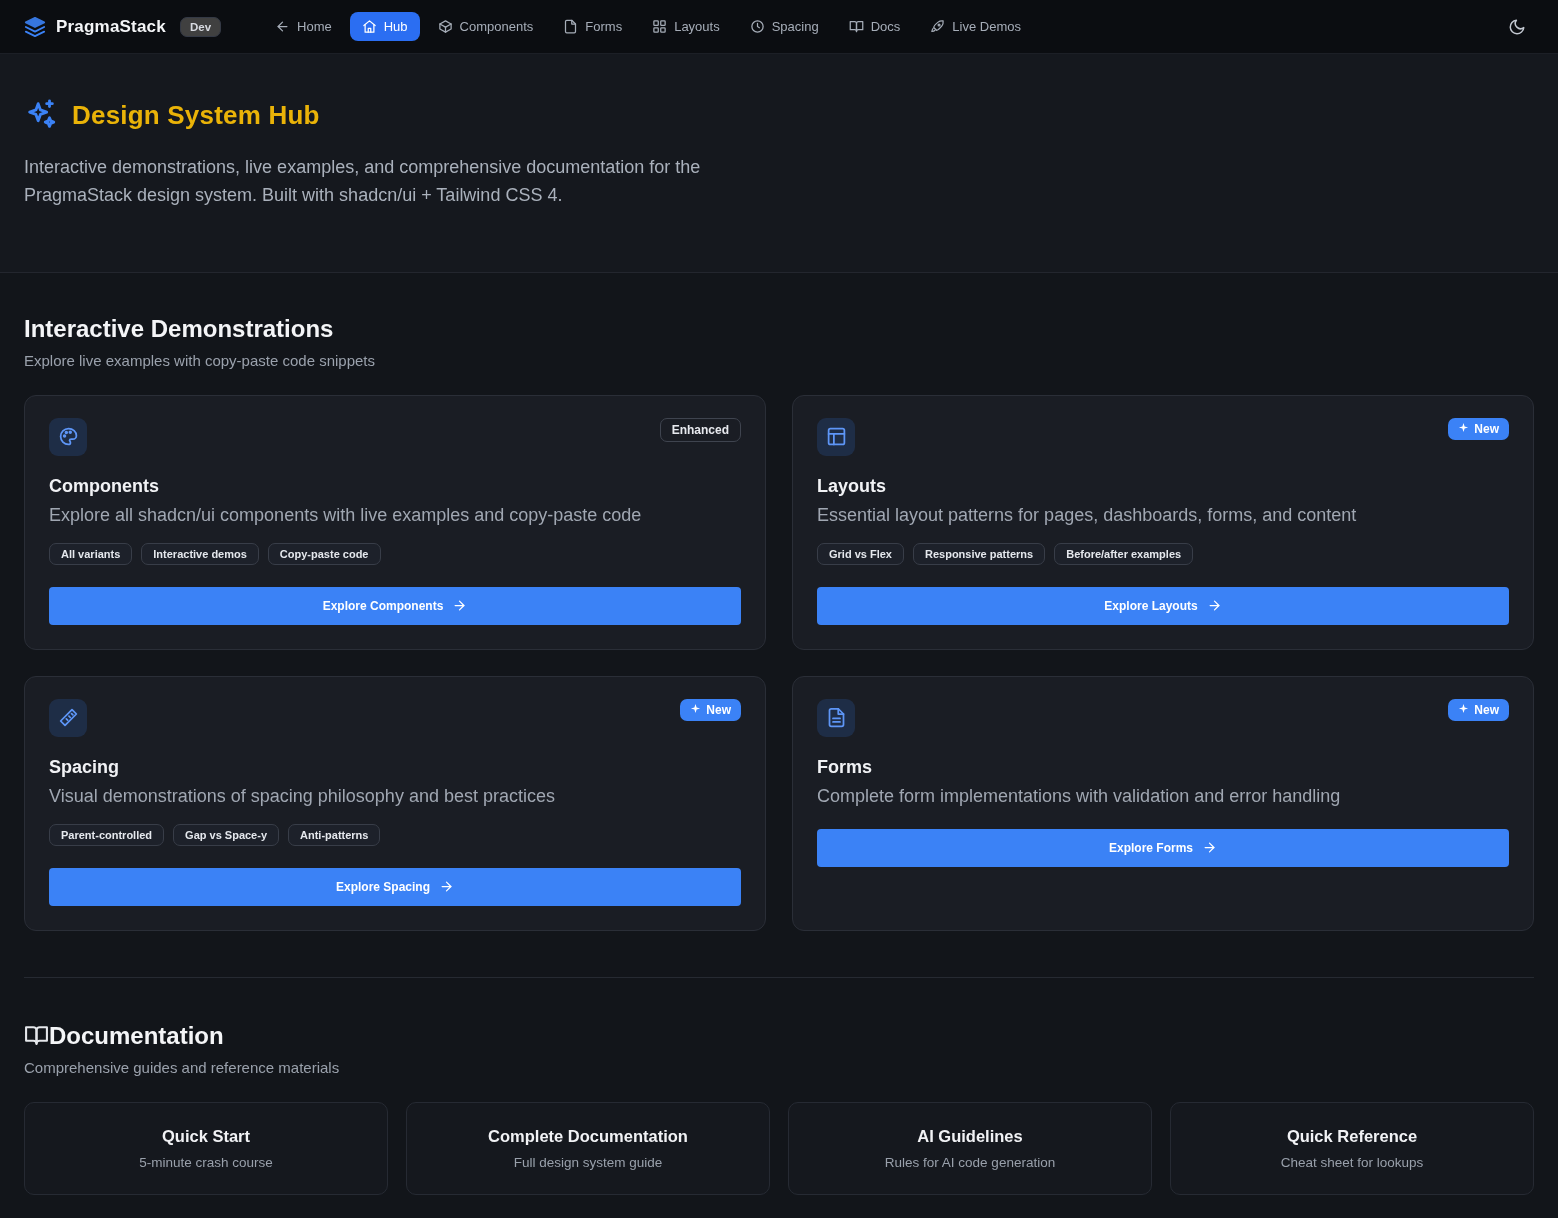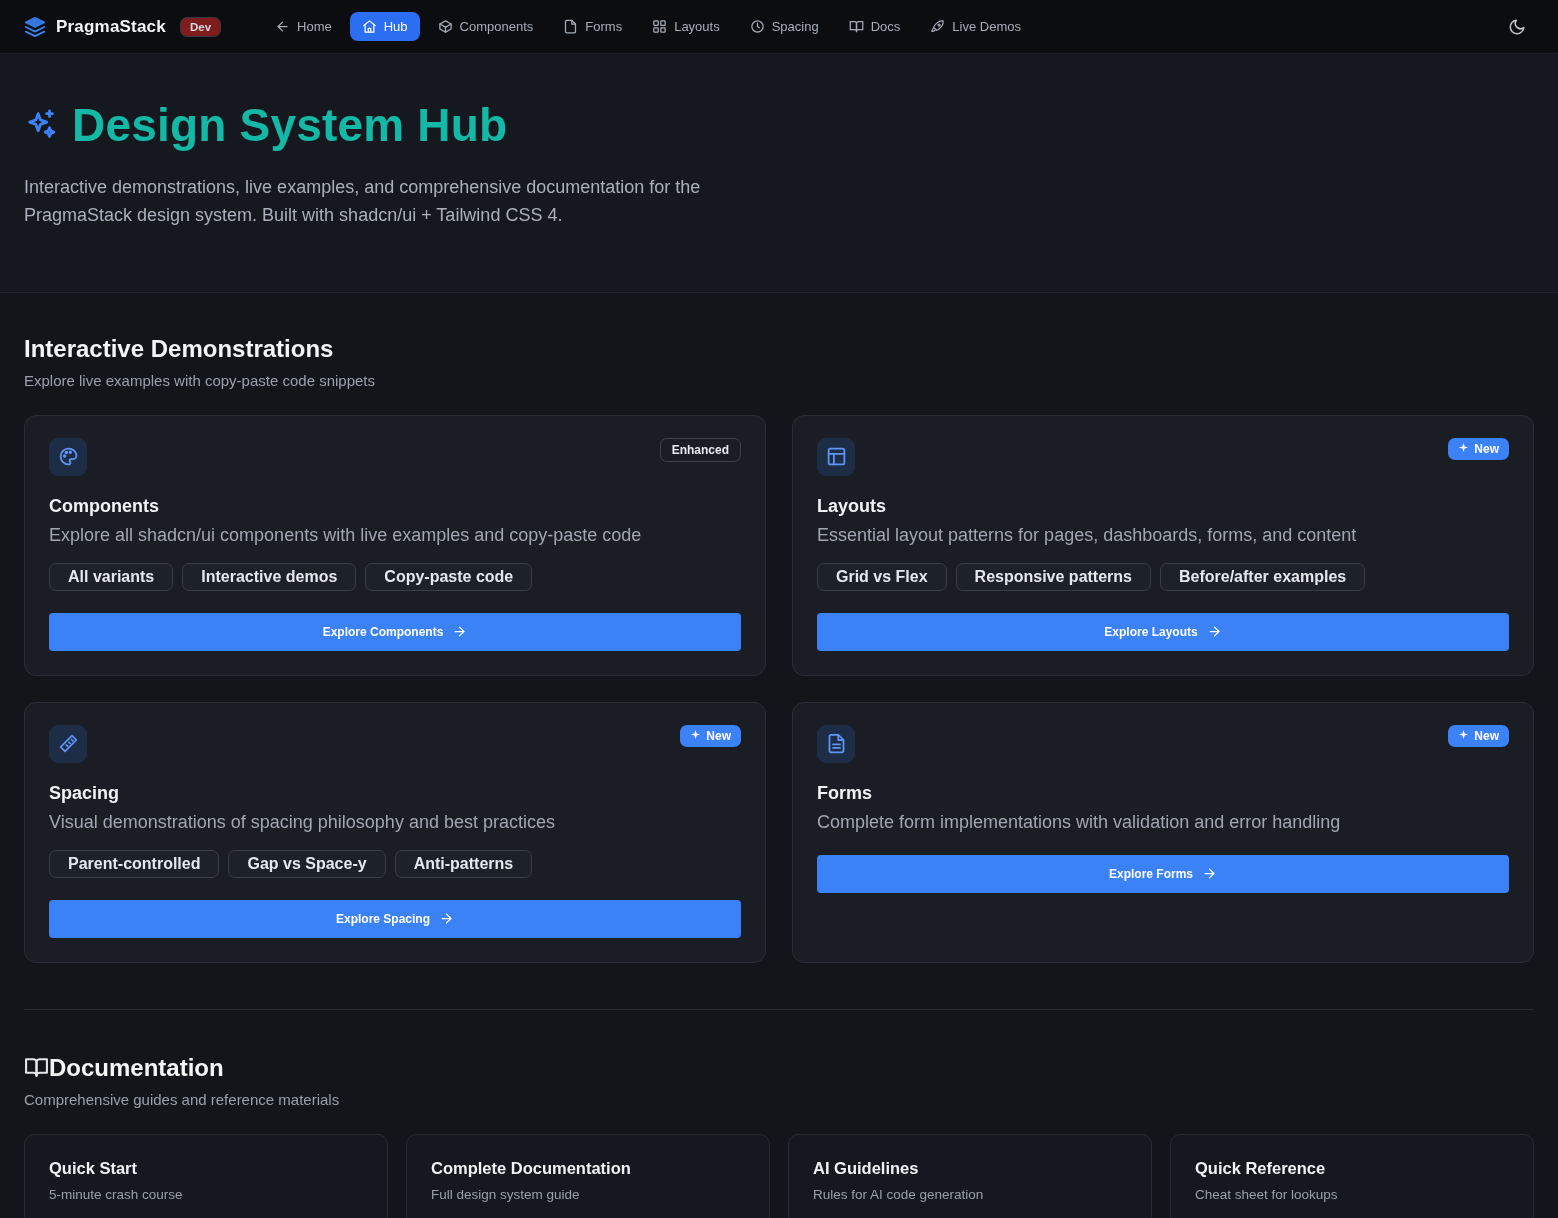--- a/index.html
+++ b/index.html
@@ -15,42 +15,42 @@
   
   .navbar {
     height:54px; background:#0b0d11; border-bottom:1px solid #1c1f26;
     display:flex; align-items:center; padding:0 24px;
   }
   .brand { display:flex; align-items:center; gap:10px; }
   .brand-icon { color:#3b82f6; }
   .brand-name { font-size:17px; font-weight:700; color:#f4f5f7; letter-spacing:.2px;text-align:right; }
   .dev-badge {
     font-size:11.5px; font-weight:700; color:#d7dae0;
-    border:1px solid #343945; background:#7f1d1d;
+    border:1px solid #343945; background:#404040;
     border-radius:7px; padding:3px 9px; margin-left:4px;
   }
   .nav-items { display:flex; align-items:center; gap:6px; margin-left:42px; flex:1; }
   .nav-item {
     display:flex; align-items:center; gap:7px;
     color:#a6adb8; font-size:13px; font-weight:500;
     padding:7px 12px; border-radius:8px; cursor:pointer;
   }
   .nav-item svg { stroke:#a6adb8; }
   .nav-item.active { background:#2b6ef2; color:#ffffff; }
   .nav-item.active svg { stroke:#ffffff; }
   .theme-toggle { margin-left:auto; color:#c3c8d1; cursor:pointer; padding:8px; }
 
   
   .hero {
     background:#15181e; border-bottom:1px solid #23262e;
     padding:44px 24px 62px;
   }
   .hero-title-row { display:flex; align-items:center; gap:14px; }
   .hero-icon { color:#3b82f6; }
-  .hero-title { font-size:46px; font-weight:700; color:#14b8a6; letter-spacing:.2px; }
+  .hero-title { font-size:26px; font-weight:700; color:#eab308; letter-spacing:.2px; }
   .hero-sub {
     margin-top:22px; font-size:18px; line-height:1.55;
     color:#aab1bc; max-width:760px;
   }
 
   
   .main { padding:42px 24px 20px; }
   .section-heading { font-size:24px; font-weight:700; color:#f4f5f7; }
   .section-sub { margin-top:9px; font-size:15px; color:#9aa1ac; }
 
@@ -75,39 +75,39 @@
   }
   .badge-new {
     display:inline-flex; align-items:flex-start; gap:5px;
     font-size:12px; font-weight:700; color:#ffffff;
     background:#3b82f6; border-radius:7px; padding:4px 10px;
   }
   .card-title { margin-top:20px; font-size:18px; font-weight:700; color:#f1f2f5; }
   .card-desc { margin-top:8px; font-size:18px; color:#a0a7b2; }
   .tag-row { margin-top:17px; display:flex; gap:9px; flex-wrap:wrap; }
   .tag {
-    font-size:16px; font-weight:700; color:#e5e8ed;
+    font-size:11px; font-weight:700; color:#e5e8ed;
     background:#1d212a; border:1px solid #383d48;
-    border-radius:7px; padding:4px 18px;
+    border-radius:7px; padding:4px 11px;
   }
   .cta-btn {
     margin-top:22px; width:100%; height:38px; border:none; cursor:pointer;
     background:#3b82f6; color:#ffffff; border-radius:4px;
     font-family:"Liberation Sans", sans-serif;
     font-size:12px; font-weight:600;
     display:flex; align-items:center; justify-content:center; gap:9px;
   }
 
   .divider { border:none; border-top:1px solid #262a32; margin:46px 0 44px; }
 
   
   .docs-heading-row { display:flex; align-items:center; gap:0; }
   .docs-book-icon { color:#e5e7eb; }
   .doc-grid {
-    margin-top:26px; display:grid; grid-template-columns:repeat(4,1fr); gap:18px;
+    margin-top:26px; display:grid; grid-template-columns:repeat(4,1fr); gap:18px;text-align:center;
   }
   .doc-card {
     background:#15181e; border:1px solid #262a33; border-radius:10px;
     padding:24px; cursor:pointer;
   }
   .doc-title { font-size:16.5px; font-weight:700; color:#f1f2f5; }
   .doc-sub { margin-top:9px; font-size:13.5px; color:#99a0ab; }
 </style>
 </head>
 <body>

